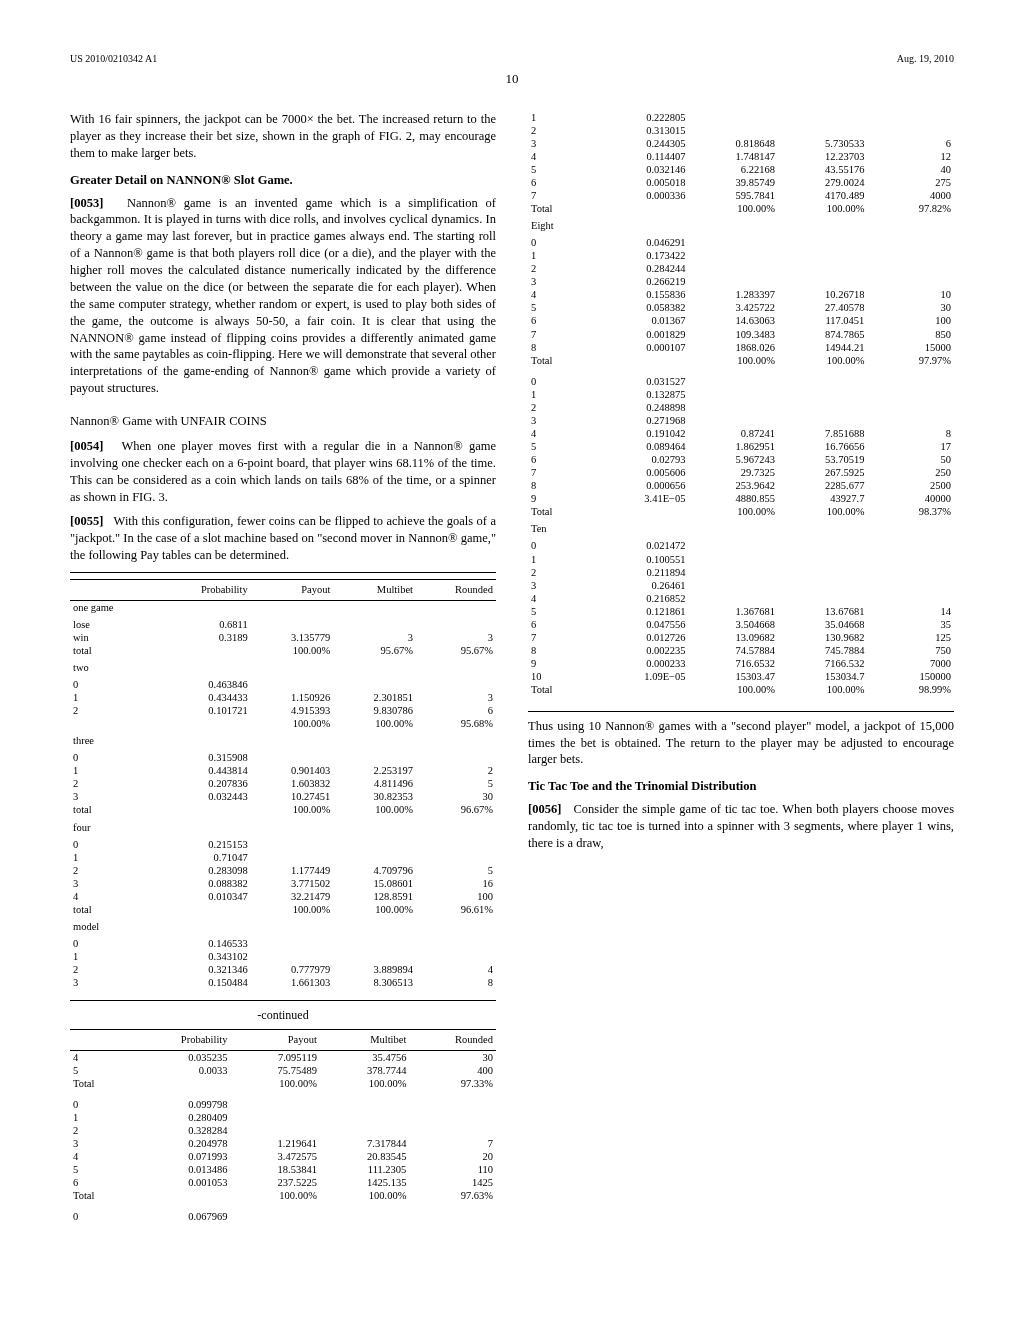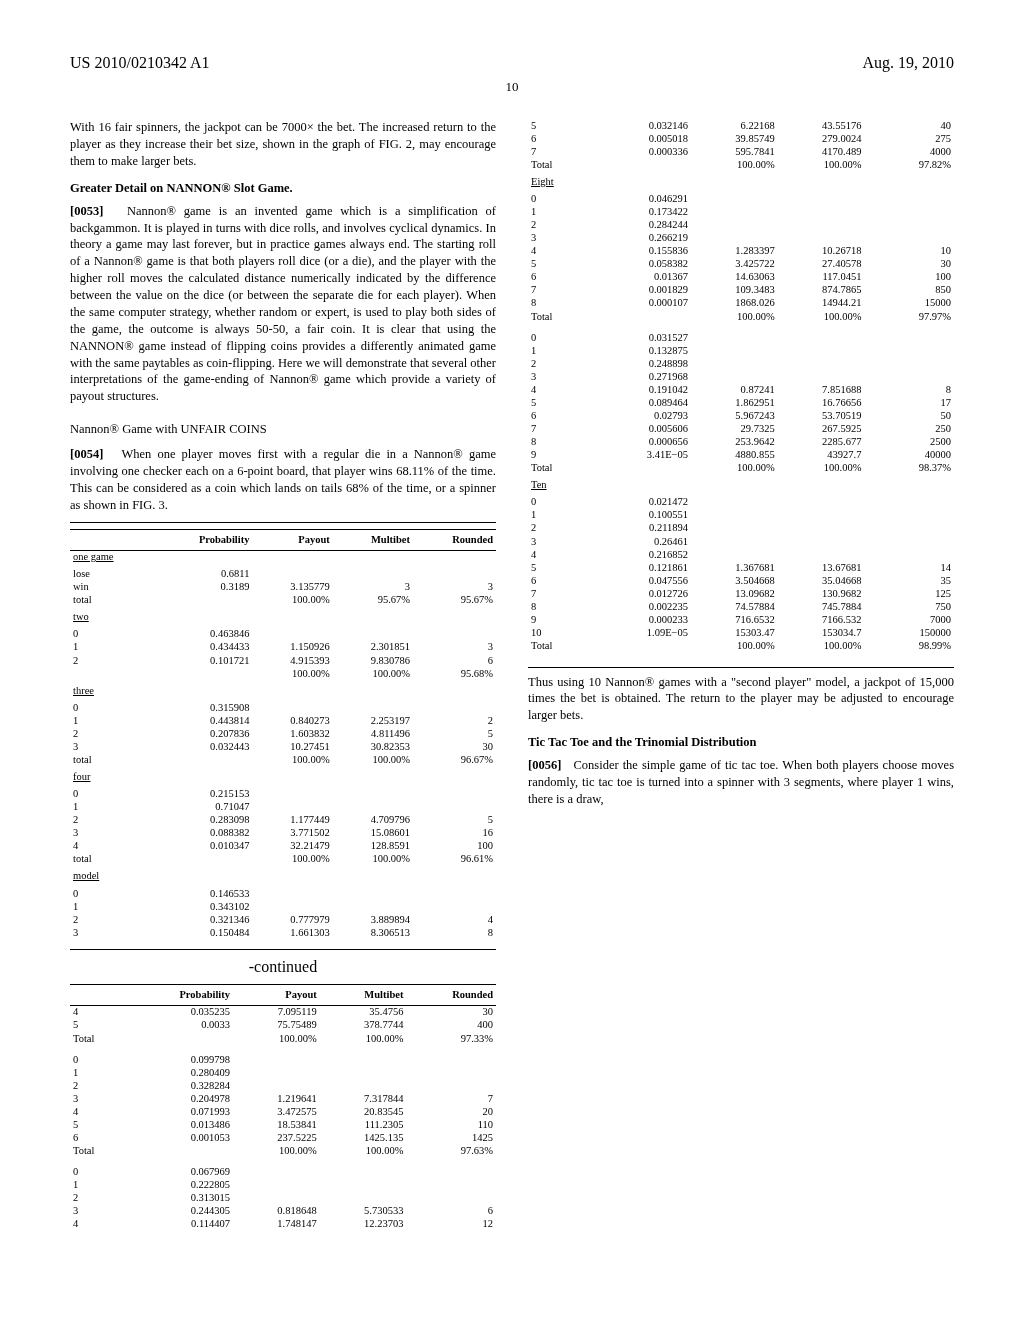--- a/index.html
+++ b/index.html
@@ -14,21 +14,21 @@
     width: 1024px;
     height: 1320px;
     position: relative;
   }
   .page {
     padding: 52px 70px 40px 70px;
   }
   .header {
     display: flex;
     justify-content: space-between;
-    font-size: 16px;
+    font-size: 10px;
     margin-bottom: 4px;
   }
   .page-num {
     text-align: center;
     font-size: 13px;
     margin-bottom: 24px;
   }
   .cols {
     column-count: 2;
     column-gap: 32px;
@@ -48,26 +48,25 @@
   table.pay th, table.pay td {
     padding: 0.5px 3px;
     text-align: right;
     font-weight: normal;
   }
   table.pay th {
     border-top: 0.7px solid #000;
     border-bottom: 0.7px solid #000;
     padding-top: 4px;
     padding-bottom: 4px;
-    font-weight: bold;
   }
   table.pay td.l { text-align: left; }
-  table.pay .u { text-decoration: underline; }
+  table.pay .u { }
   .hr { border-top: 1.2px solid #000; margin: 6px 0; }
-  .continued { text-align:center; font-size:16px; margin: 4px 0 2px 0;}
+  .continued { text-align:center; font-size:12px; margin: 4px 0 2px 0;}
 </style>
 </head>
 <body>
 
 <div class="page">
   <div class="header">
     <span>US 2010/0210342 A1</span>
     <span>Aug. 19, 2010</span>
   </div>
   <div class="page-num">10</div>
@@ -77,20 +76,21 @@
     <p>With 16 fair spinners, the jackpot can be 7000× the bet. The increased return to the player as they increase their bet size, shown in the graph of FIG. 2, may encourage them to make larger bets.</p>
 
     <p class="sect">Greater Detail on NANNON® Slot Game.</p>
 
     <p><b>[0053]</b>&nbsp;&nbsp;&nbsp;<span>Nannon® game is an invented game which is a simplification of backgammon. It is played in turns with dice rolls, and involves cyclical dynamics. In theory a game may last forever, but in practice games always end. The starting roll of a Nannon® game is that both players roll dice (or a die), and the player with the higher roll moves the calculated distance numerically indicated by the difference between the value on the dice (or between the separate die for each player). When the same computer strategy, whether random or expert, is used to play both sides of the game, the outcome is always 50-50, a fair coin. It is clear that using the NANNON® game instead of flipping coins provides a differently animated game with the same paytables as coin-flipping. Here we will demonstrate that several other interpretations of the game-ending of Nannon® game which provide a variety of payout structures.</span></p>
 
     <p style="margin-top:16px">Nannon® Game with UNFAIR COINS</p>
 
     <p><b>[0054]</b>&nbsp;&nbsp;&nbsp;<span>When one player moves first with a regular die in a Nannon® game involving one checker each on a 6-point board, that player wins 68.11% of the time. This can be considered as a coin which lands on tails 68% of the time, or a spinner as shown in FIG. 3.</span></p>
 
+    <p><b>[0055]</b>&nbsp;&nbsp;&nbsp;<span>With this configuration, fewer coins can be flipped to achieve the goals of a "jackpot." In the case of a slot machine based on "second mover in Nannon® game," the following Pay tables can be determined.</span></p>
 
     <div class="hr"></div>
     <table class="pay" id="tbl1">
         <tbody>
           <tr>
             <th class="l"></th>
             <th>Probability</th>
             <th>Payout</th>
             <th>Multibet</th>
             <th>Rounded</th>
@@ -183,21 +183,21 @@
           <tr>
             <td class="l">0</td>
             <td>0.315908</td>
             <td></td>
             <td></td>
             <td></td>
           </tr>
           <tr>
             <td class="l">1</td>
             <td>0.443814</td>
-            <td>0.840273</td>
+            <td>0.901403</td>
             <td>2.253197</td>
             <td>2</td>
           </tr>
           <tr>
             <td class="l">2</td>
             <td>0.207836</td>
             <td>1.603832</td>
             <td>4.811496</td>
             <td>5</td>
           </tr>

